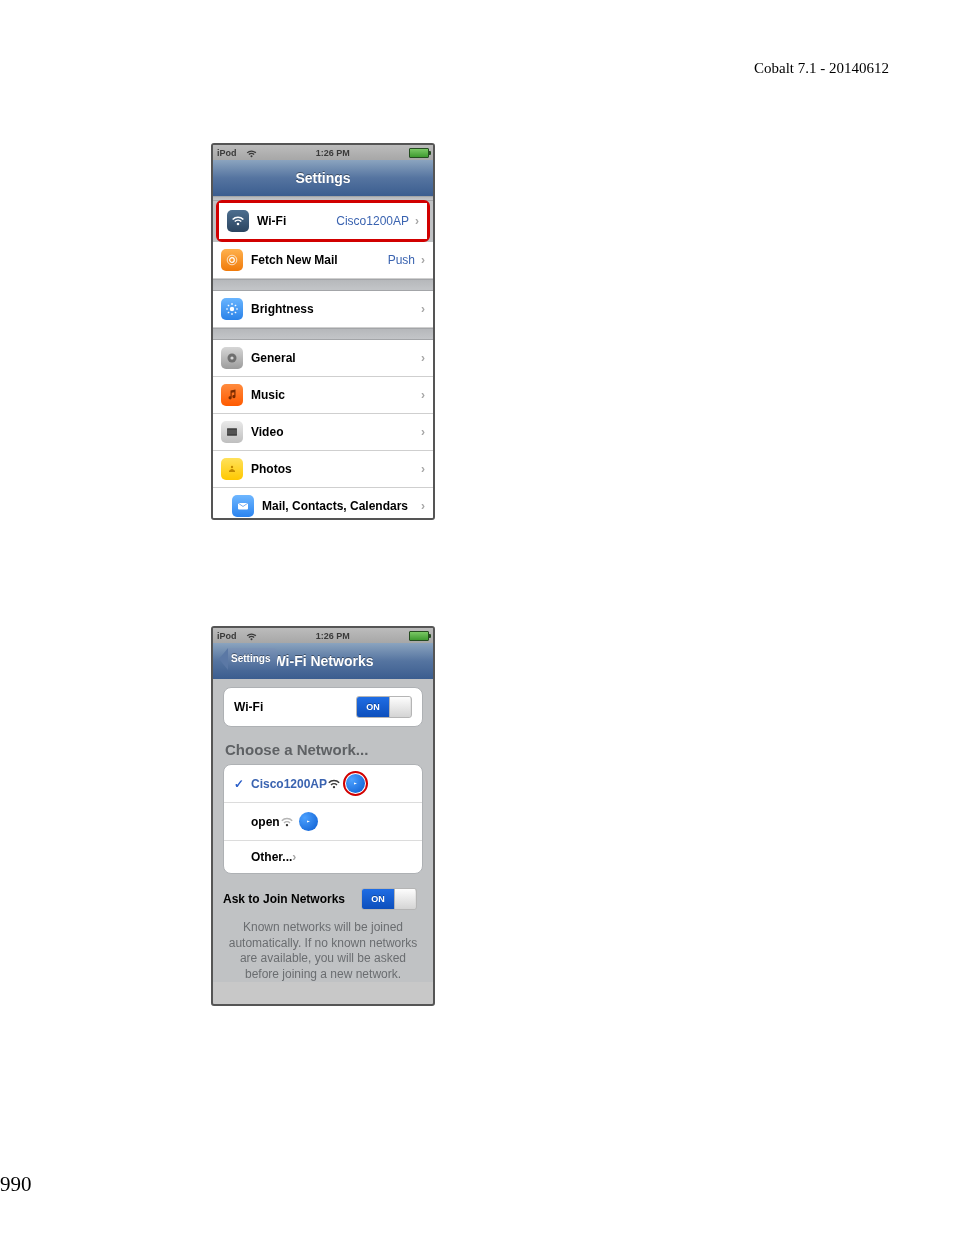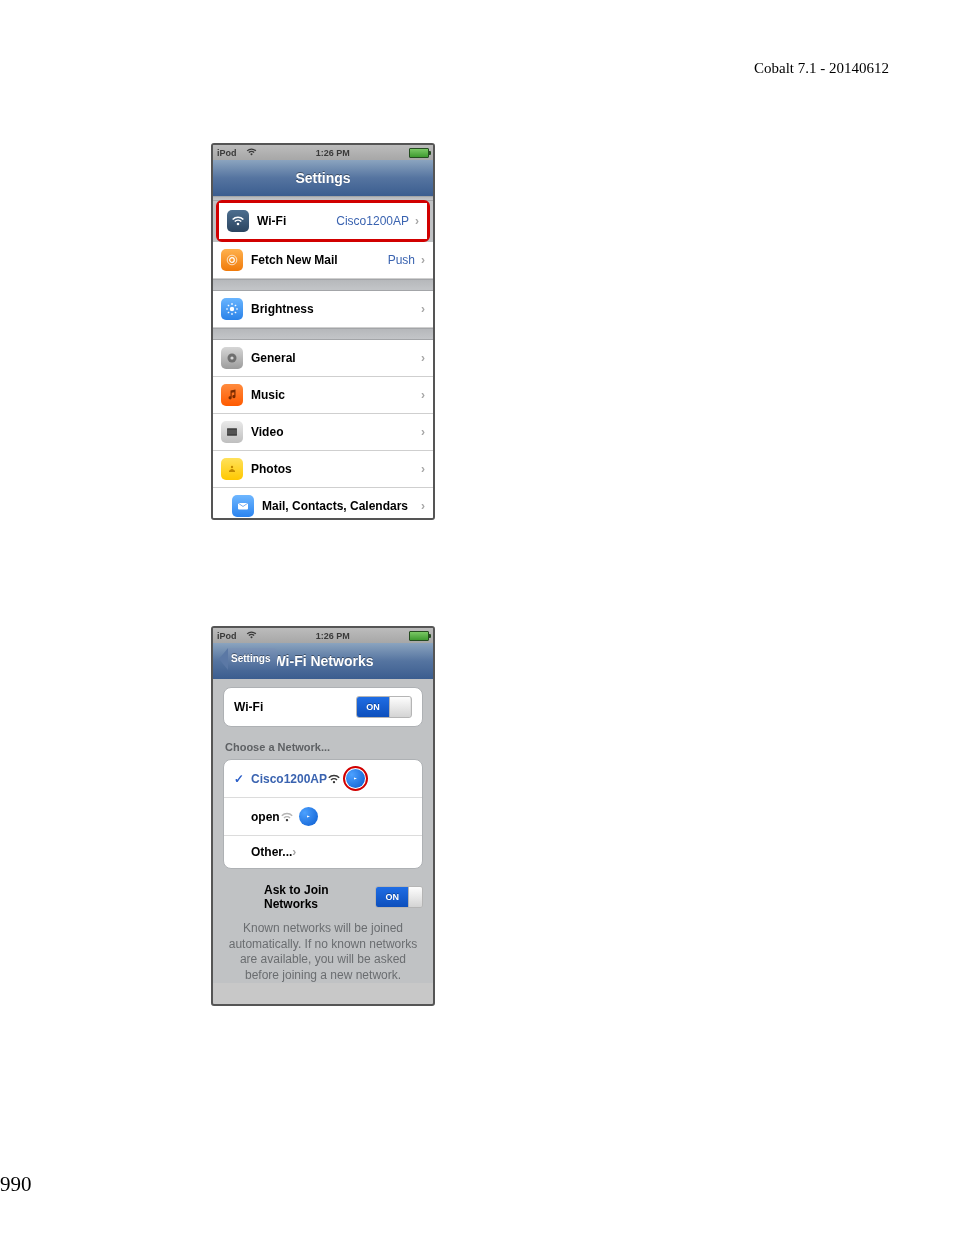--- a/index.html
+++ b/index.html
@@ -5,21 +5,21 @@
   html, body { margin:0; padding:0; background:#fff; font-family: -apple-system, "Helvetica Neue", Arial, sans-serif; }
   .page { width:954px; height:1235px; margin:0 auto; position:relative; color:#000; }
   .header-right { position:absolute; top:60px; right:65px; font-size:15px; font-family: "Times New Roman", serif; }
   .footer-center { position:absolute; bottom:38px; left:0; right:0; text-align:left; font-size:21px; font-family:"Times New Roman",serif; }
 
   .phone { width:224px; border:2px solid #555; border-radius:3px; background:#c8c8c8; overflow:hidden; box-sizing:border-box; }
   .phone1 { position:absolute; left:211px; top:143px; height:377px; }
   .phone2 { position:absolute; left:211px; top:626px; height:380px; }
 
   .statusbar { height:15px; background:linear-gradient(#bcbcbc,#a7a7a7); display:flex; align-items:center; justify-content:space-between; padding:0 4px; font-size:9px; font-weight:600; color:#3a3a3a; }
-  .status-left, .status-right { display:flex; align-items:flex-start; gap:9px; }
+  .status-left, .status-right { display:flex; align-items:flex-end; gap:9px; }
   .wifi-glyph svg { display:block; }
   .battery { width:18px; height:8px; border:1px solid #254c20; border-radius:1px; position:relative; background:linear-gradient(#7ac865,#3f9b30);}
   .battery::after { content:""; position:absolute; right:-3px; top:2px; width:2px; height:4px; background:#254c20; border-radius:0 1px 1px 0;}
 
   .navbar { height:36px; background:linear-gradient(#8ba4bf,#5574a0 50%,#3b5d8f); display:flex; align-items:center; justify-content:center; position:relative; }
   .navbar .title { color:#fff; font-weight:700; font-size:14px; text-shadow:0 -1px 0 rgba(0,0,0,.4); }
   .back-btn { position:absolute; left:6px; top:5px; height:22px; display:flex; align-items:center; }
   .back-btn .cap { width:0;height:0;border-top:11px solid transparent;border-bottom:11px solid transparent;border-right:9px solid #5b78a5;}
   .back-btn .body { background:linear-gradient(#7b93b6,#4a6a99); color:#fff; font-size:10px; font-weight:600; padding:0 7px 0 3px; line-height:22px; height:22px; border-radius:0 4px 4px 0; text-shadow:0 -1px 0 rgba(0,0,0,.4); }
 
@@ -49,34 +49,34 @@
 
   
   .ins-area { background:#c0c2c4; padding:8px 10px 0 10px; }
   .cell { background:#fff; border:1px solid #aeb1b4; border-radius:8px; }
   .cell .irow { display:flex; align-items:center; padding:8px 10px; }
   .cell .irow + .irow { border-top:1px solid #dcdcdc;}
   .ilabel { font-size:12px; font-weight:700; flex:1;}
   .toggle { width:54px; height:20px; border-radius:3px; background:linear-gradient(#f4f4f4,#dcdcdc); border:1px solid #b5b5b5; display:flex; overflow:hidden; box-shadow:inset 0 1px 2px rgba(0,0,0,.15);}
   .toggle .on { flex:0 0 32px; background:linear-gradient(#1f6de4,#0d4fbc); color:#fff; font-size:9px; font-weight:700; display:flex;align-items:center;justify-content:center; text-shadow:0 -1px 0 rgba(0,0,0,.3);}
   .toggle .knob{ flex:0 0 20px; background:linear-gradient(#fdfdfd,#d4d4d4); border-left:1px solid #b5b5b5;}
-  .subhead { font-size:11px; font-weight:700; color:#5e6164; margin:14px 2px 6px 2px;}
+  .subhead { font-size:15px; font-weight:700; color:#5e6164; margin:14px 2px 6px 2px;}
   .net .irow{padding:9px 10px;}
   .net .nlabel{font-size:12px;font-weight:700;flex:1;}
   .net .nlabel.sel{color:#3a63b0;}
   .nleft{display:flex;align-items:center;gap:6px;}
   .check{color:#2a5ec8;font-weight:900;font-size:12px;width:11px;}
   .sigwrap{display:flex;align-items:center;gap:5px;}
   .sig svg{display:block;}
   .detail{width:19px;height:19px;border-radius:50%;background:radial-gradient(circle at 30% 30%,#4ca1ff,#0a5bcf);display:flex;align-items:center;justify-content:center;}
   .detail svg{display:block;}
   .detail-hl{position:relative;}
   .detail-hl::after{content:"";position:absolute;inset:-3px;border:2.5px solid #d10000;border-radius:50%;}
   .chev2{color:#a6a6a6;font-size:12px;font-weight:700;}
-  .askrow{margin-top:14px;display:flex;align-items:center;gap:8px;margin-left:41px;}
+  .askrow{margin-top:14px;display:flex;align-items:center;gap:16px;}
   .asklabel{font-size:12px;font-weight:700;}
   .foot{margin:10px 2px 0 2px;font-size:12px;line-height:1.3;color:#6a6d70;text-align:center;}
 </style>
 </head>
 <body>
 <div class="page">
 
 <div class="header-right">Cobalt 7.1 - 20140612</div>
 <div class="footer-center">990</div>
 

